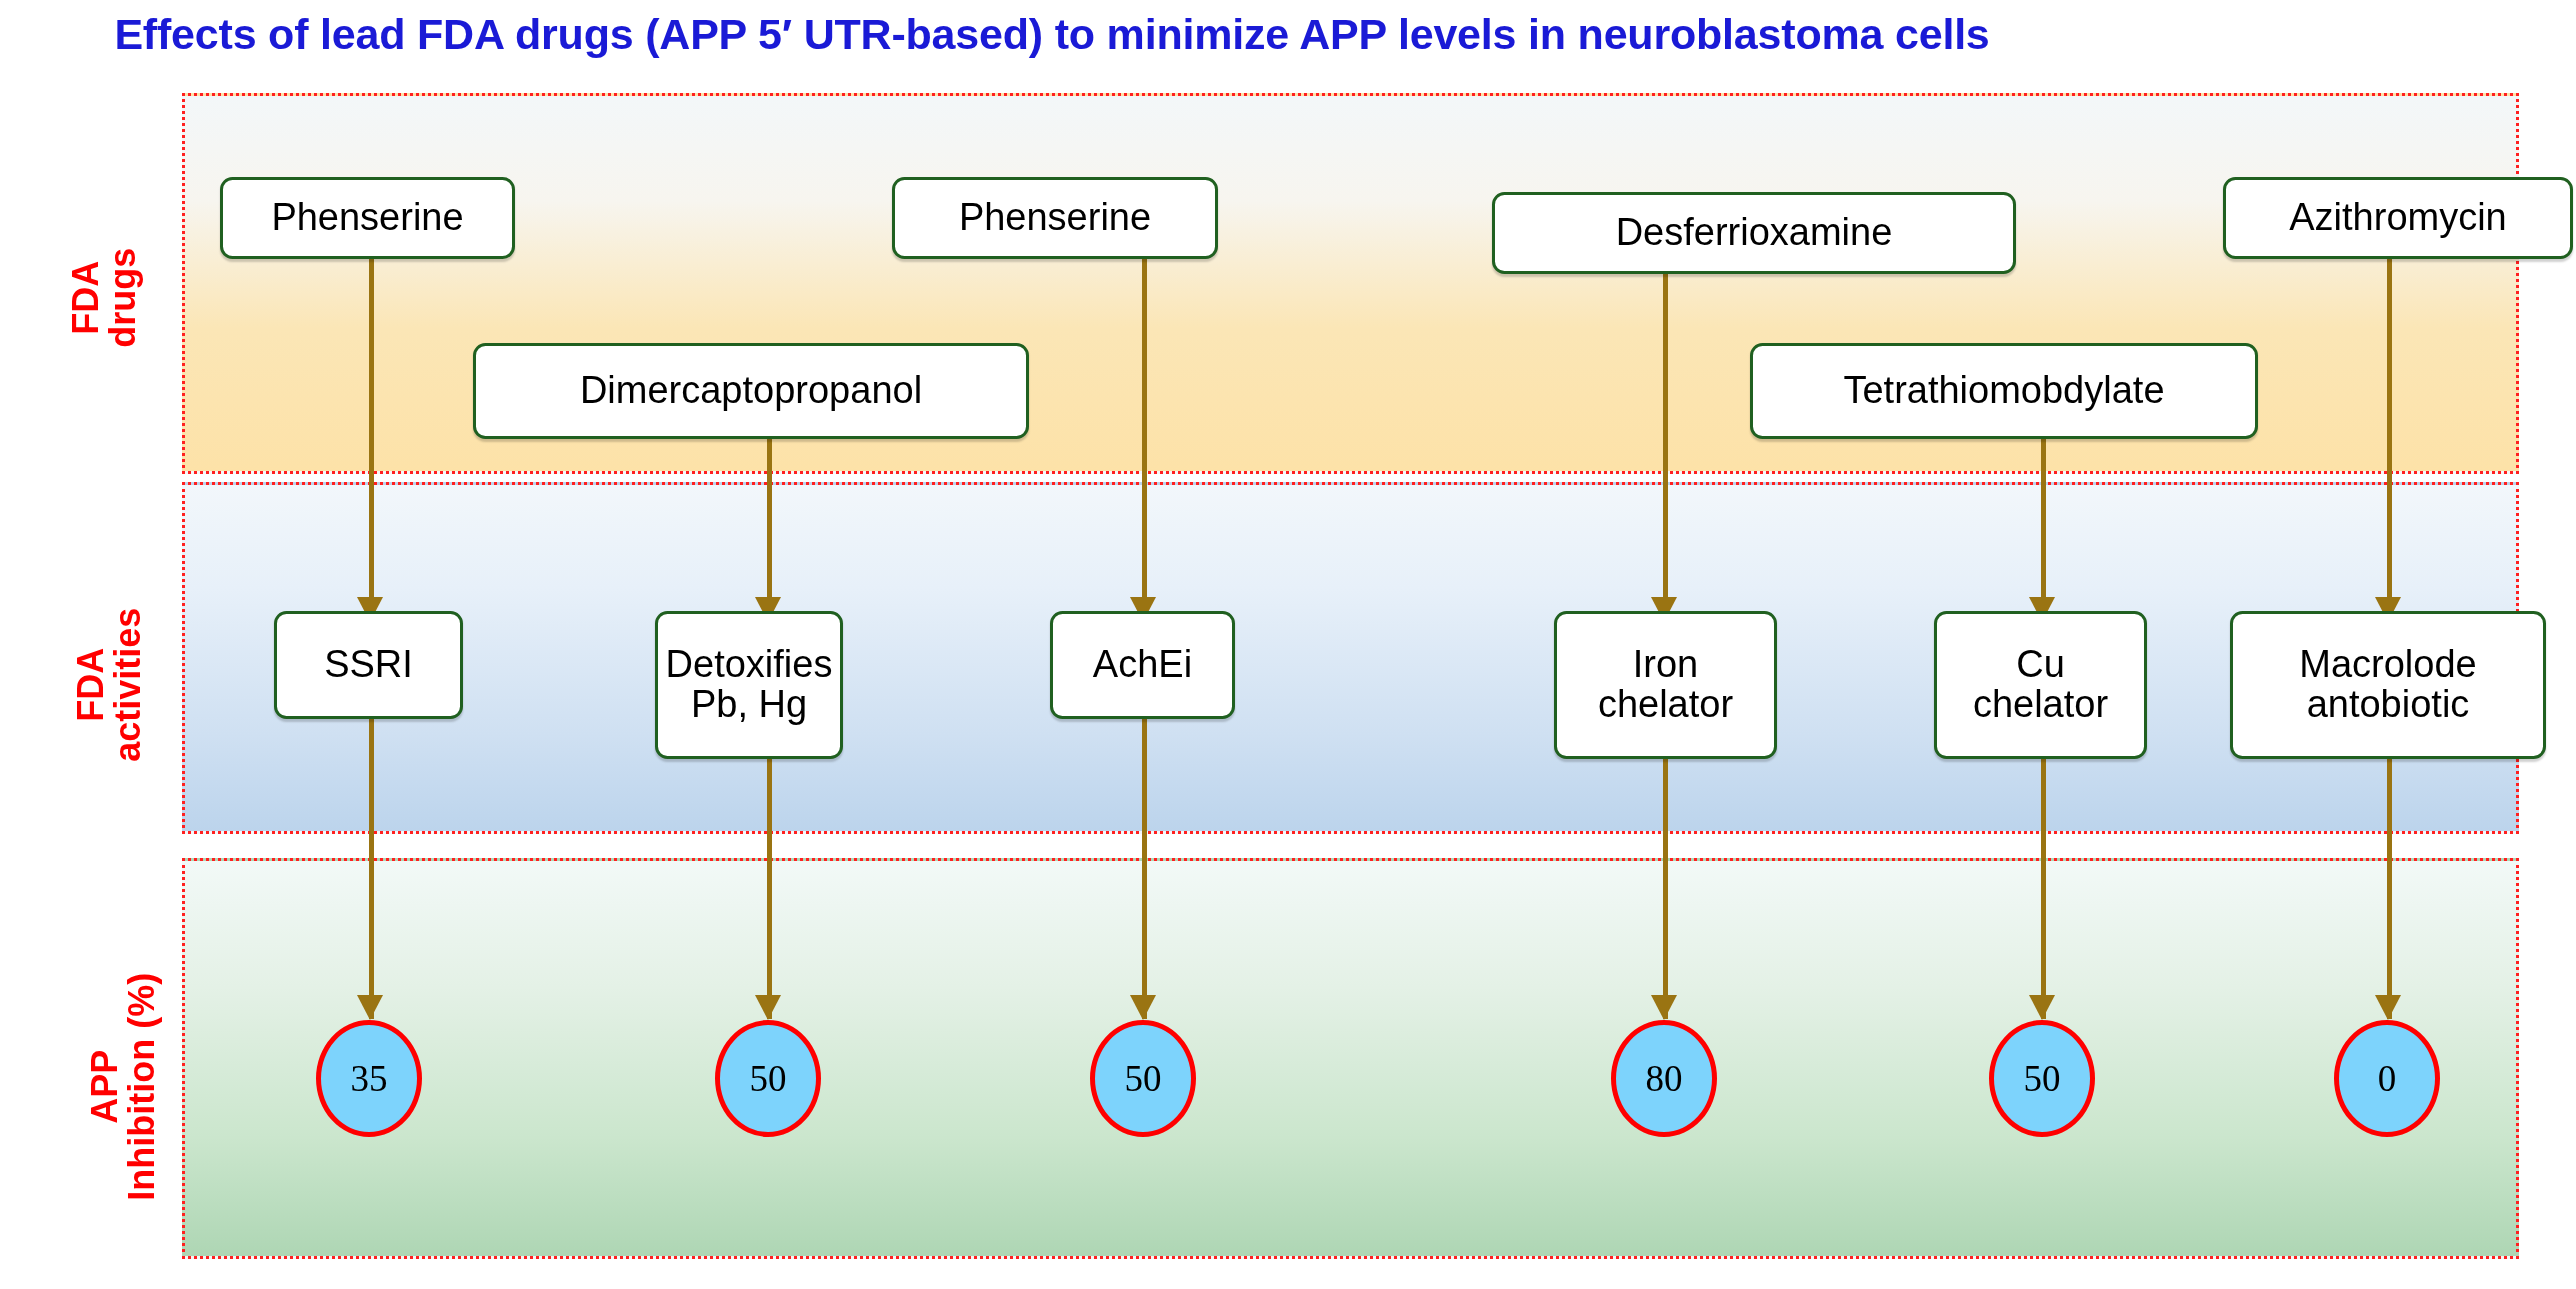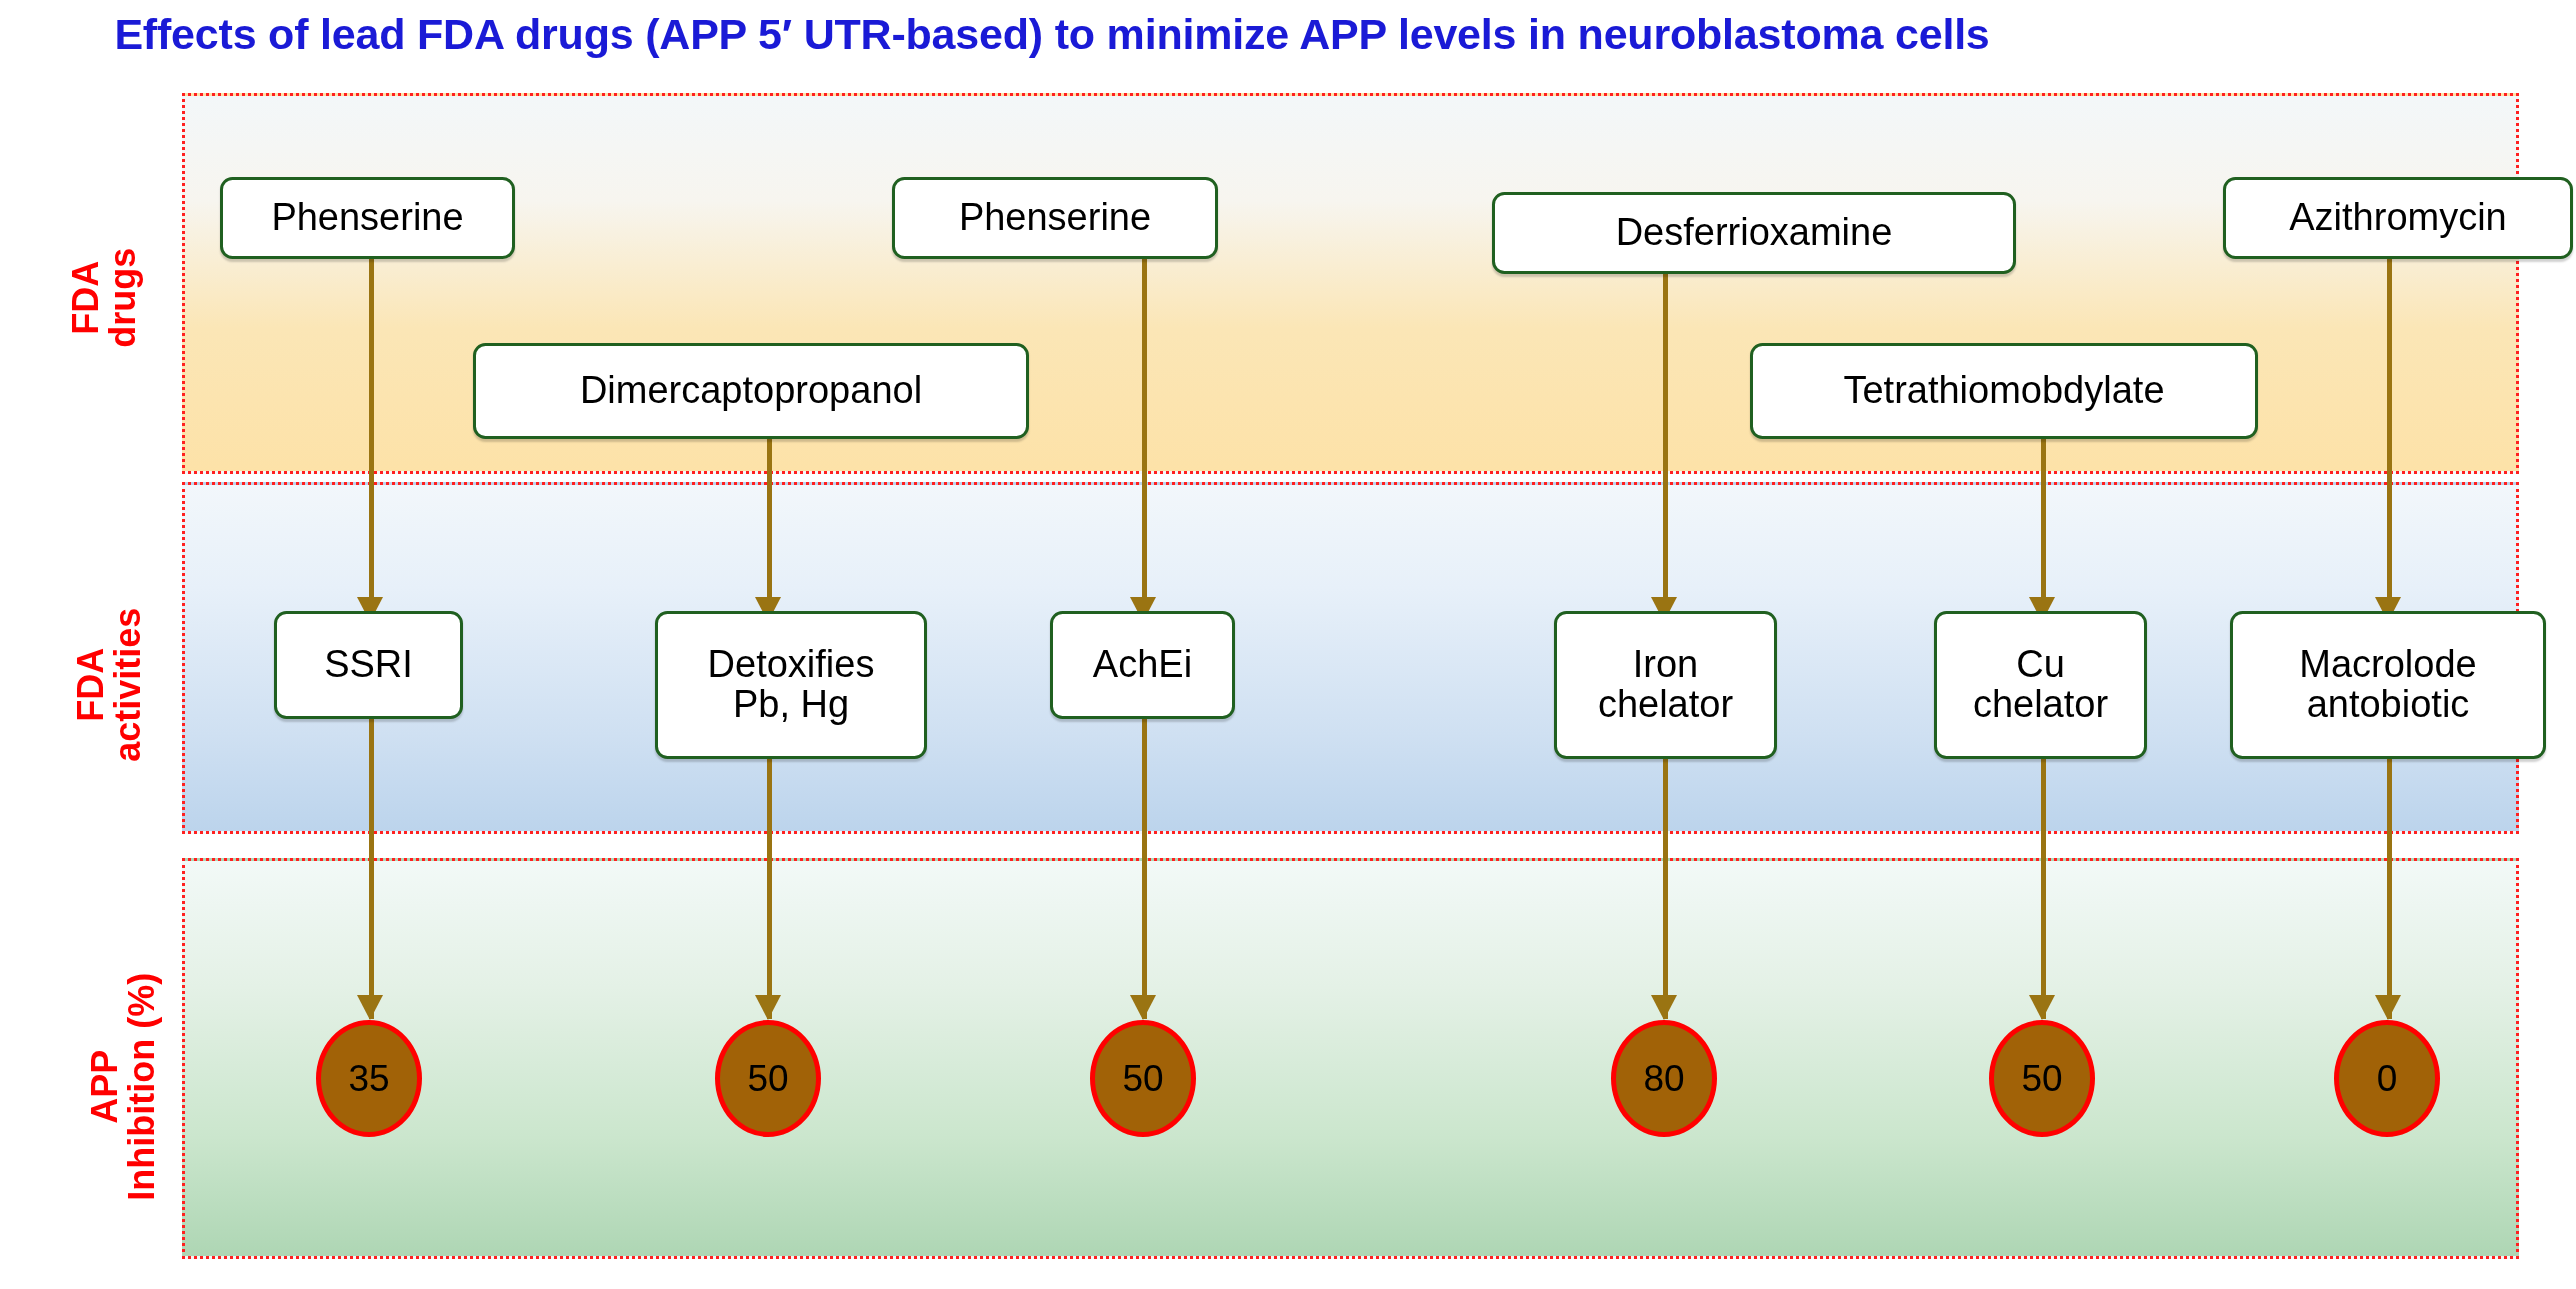--- a/index.html
+++ b/index.html
@@ -35,24 +35,24 @@
     background:#ffffff; border:3.4px solid #206020; border-radius:12.4px;
     color:#000000; font-size:38px; line-height:1.05;
     display:flex; align-items:center; justify-content:center; text-align:center;
     white-space:pre-line; padding:2.7px 9.6px;
     box-shadow:0 2.1px 2.1px rgba(0,0,0,0.18);
     font-family:"Liberation Sans", sans-serif;
   }
 
   .circle {
     position:absolute; box-sizing:border-box;
-    background:#a16207; border:5.5px solid #ff0000; border-radius:50%;
+    background:#7dd3fc; border:5.5px solid #ff0000; border-radius:50%;
     color:#000000; font-size:37px;
     display:flex; align-items:center; justify-content:center;
-    font-family:Liberation Sans, sans-serif;
+    font-family:Liberation Serif, serif;
   }
 
   .arrow { position:absolute; }
   .arrow .shaft { position:absolute; left:0; top:0; width:4.8px; background:#9a7412; }
   .arrow .head  {
     position:absolute; left:-11.7px; bottom:-1.4px; width:0; height:0;
     border-left:13.7px solid transparent; border-right:13.7px solid transparent;
     border-top:25px solid #9a7412;
   }
 </style>
@@ -123,21 +123,21 @@
 </div>
 
 <div class="node" style="left:220px;  top:177px; width:295px;  height:82px;">Phenserine</div>
 <div class="node" style="left:473px;  top:343px; width:556px;  height:96px;">Dimercaptopropanol</div>
 <div class="node" style="left:892px; top:177px; width:326px;  height:82px;">Phenserine</div>
 <div class="node" style="left:1492px; top:192px; width:524px;  height:82px;">Desferrioxamine</div>
 <div class="node" style="left:1750px; top:343px; width:508px;  height:96px;">Tetrathiomobdylate</div>
 <div class="node" style="left:2223px; top:177px; width:350px;  height:82px;">Azithromycin</div>
 
 <div class="node" style="left:274px;  top:611px; width:189px;  height:108px;">SSRI</div>
-<div class="node" style="left:655px;  top:611px; width:272px;  height:148px;">Detoxifies
+<div class="node" style="left:655px;  top:611px; width:188px;  height:148px;">Detoxifies
 Pb, Hg</div>
 <div class="node" style="left:1050px; top:611px; width:185px;  height:108px;">AchEi</div>
 <div class="node" style="left:1554px; top:611px; width:223px;  height:148px;">Iron
 chelator</div>
 <div class="node" style="left:1934px; top:611px; width:213px;  height:148px;">Cu
 chelator</div>
 <div class="node" style="left:2230px; top:611px; width:316px;  height:148px;">Macrolode
 antobiotic</div>
 
 <div class="circle" style="left:316px;  top:1020px; width:106px; height:117px;">35</div>

